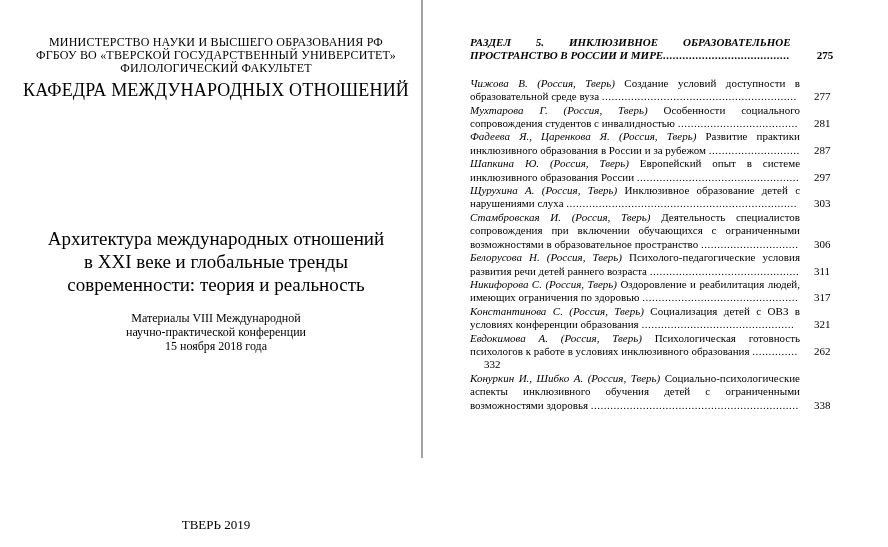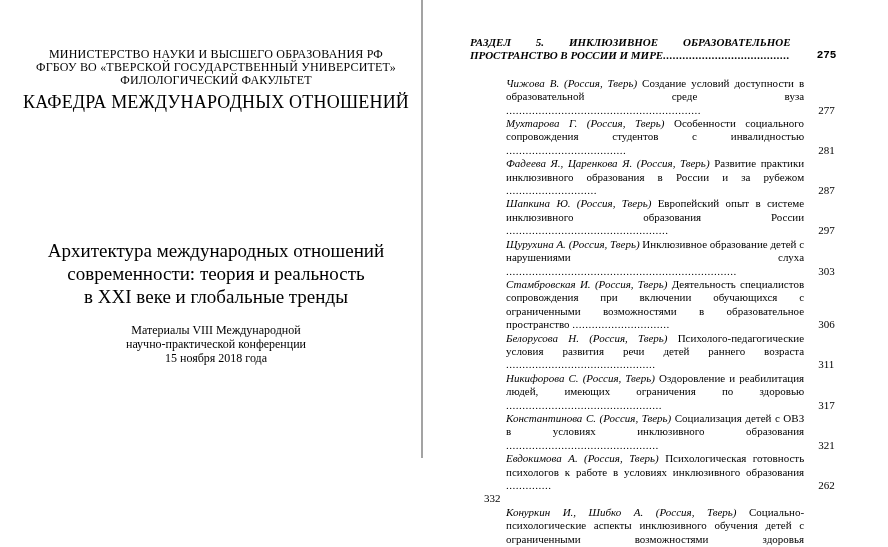--- a/index.html
+++ b/index.html
@@ -16,21 +16,21 @@
   .divider {
     position: absolute;
     left: 421px; top: 0;
     width: 2px; height: 458px;
     background: #a3a3a3;
   }
 
   
   .page-left {
     position: absolute;
-    left: 20px; top: 12px;
+    left: 20px; top: 0;
     width: 392px; height: 516px;
     text-align: center;
   }
   .inst-header {
     position: absolute; top: 36px; left: 0; width: 100%;
     font-size: 12px; line-height: 13px; letter-spacing: 0.2px;
   }
   .dept {
     position: absolute; top: 84px; left: 0; width: 100%;
     font-size: 18px; line-height: 13px; letter-spacing: 0.2px;
@@ -56,24 +56,24 @@
     font-size: 11px; line-height: 13.4px;
   }
   .toc-head {
     display: flex;
     font-weight: bold;
     margin-bottom: 14px;
   }
   .toc-head-text { width: 330px; font-style: italic; }
   .toc-hl1 { text-align: justify; text-align-last: justify; }
   .toc-hl2 { text-align: justify; }
-  .toc-head-page { margin-left: 26px; width: 22px; align-self: flex-end; font-family: Liberation Mono, monospace; }
+  .toc-head-page { margin-left: 26px; width: 22px; align-self: flex-end; }
 
   .toc-entry { display: flex; }
-  .entry-text { width: 330px; text-align: justify; margin-left: 36px; }
+  .entry-text { width: 330px; text-align: justify; }
   .entry-page { margin-left: 14px; width: 22px; align-self: flex-end; }
   .it { font-style: italic; }
   .dots { letter-spacing: 0.5px; }
 </style>
 </head>
 <body>
 
 <div class="divider"></div>
 
 <div class="page-left">
@@ -81,30 +81,31 @@
   <div class="inst-header">
     <div>МИНИСТЕРСТВО НАУКИ И ВЫСШЕГО ОБРАЗОВАНИЯ РФ</div>
     <div>ФГБОУ ВО «ТВЕРСКОЙ ГОСУДАРСТВЕННЫЙ УНИВЕРСИТЕТ»</div>
     <div>ФИЛОЛОГИЧЕСКИЙ ФАКУЛЬТЕТ</div>
   </div>
 
   <div class="dept">КАФЕДРА МЕЖДУНАРОДНЫХ ОТНОШЕНИЙ</div>
 
   <div class="book-title">
     <div>Архитектура международных отношений</div>
+    <div>в XXI веке и глобальные тренды</div>
     <div>современности: теория и реальность</div>
-    <div>в XXI веке и глобальные тренды</div>
   </div>
 
   <div class="subtitle">
     <div>Материалы VIII Международной</div>
     <div>научно-практической конференции</div>
     <div>15 ноября 2018 года</div>
   </div>
 
+  <div class="imprint">ТВЕРЬ 2019</div>
 </div>
 
 <div class="page-right">
 
   <div class="toc-head">
     <div class="toc-head-text">
       <div class="toc-hl1">РАЗДЕЛ 5. ИНКЛЮЗИВНОЕ ОБРАЗОВАТЕЛЬНОЕ</div>
       <div class="toc-hl2"><span>ПРОСТРАНСТВО В РОССИИ И МИРЕ</span><span class="dots">.......................................</span></div>
     </div>
     <div class="toc-head-page">275</div>
@@ -173,21 +174,21 @@
         <span class="it">Никифорова С.</span>
         <span class="it">(Россия, Тверь)</span>
         <span>Оздоровление и реабилитация людей, имеющих ограничения по здоровью</span>
       <span class="dots">................................................</span></div>
       <div class="entry-page">317</div>
     </div>
       <div class="toc-entry">
       <div class="entry-text">
         <span class="it">Константинова С.</span>
         <span class="it">(Россия, Тверь)</span>
-        <span>Социализация детей с ОВЗ в условиях инклюзивного образования</span>
+        <span>Социализация детей с ОВЗ в условиях конференции образования</span>
       <span class="dots">...............................................</span></div>
       <div class="entry-page">321</div>
     </div>
       <div class="toc-entry">
       <div class="entry-text">
         <span class="it">Евдокимова А.</span>
         <span class="it">(Россия, Тверь)</span>
         <span>Психологическая готовность психологов к работе в условиях инклюзивного образования</span>
       <span class="dots">..............</span></div>
       <div class="entry-page">262</div>

